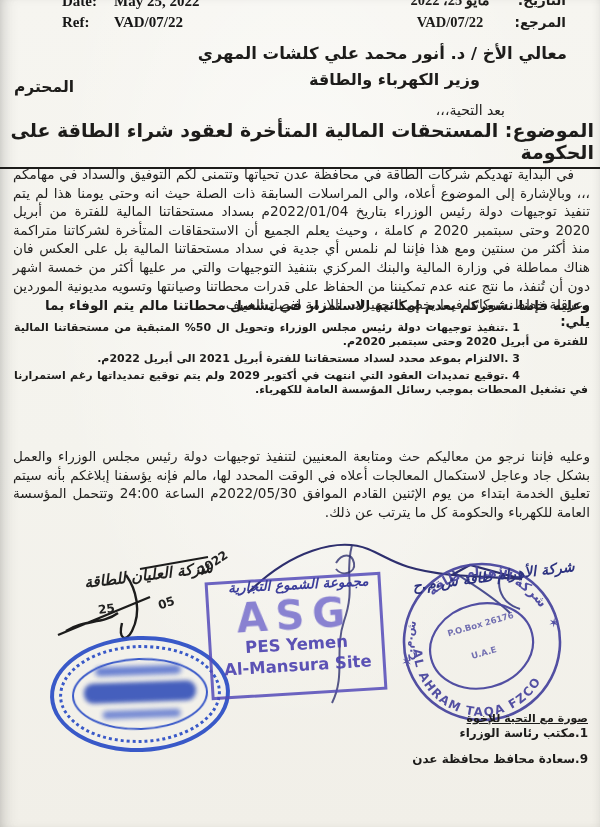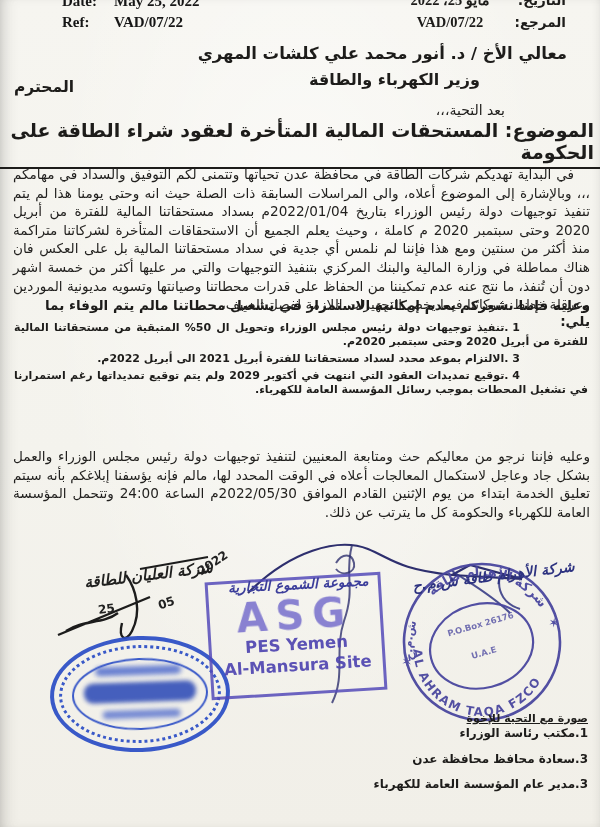--- a/index.html
+++ b/index.html
@@ -150,17 +150,16 @@
     <text x="52" y="84" font-family="DejaVu Sans, sans-serif" font-size="8.5" font-weight="bold" fill="#4a479f" transform="rotate(-22 52 84)" opacity=".8">P.O.Box 26176</text>
     <text x="78" y="104" font-family="DejaVu Sans, sans-serif" font-size="8.5" font-weight="bold" fill="#4a479f" transform="rotate(-22 78 104)" opacity=".8">U.A.E</text>
     <text x="8" y="118" font-size="13" fill="#4a479f">✶</text>
     <text x="150" y="64" font-size="13" fill="#4a479f">✶</text>
   </svg>
   <div class="hand hand-ahram">شركة الأهرام طاقة ش.م.ح</div>
 
   <div class="cc">
     <div class="cc-title">صورة مع التحية للإخوة</div>
     <div class="cc-item">1.مكتب رئاسة الوزراء</div>
-    <div class="cc-item">3.سعادة محافظ محافظة عدن</div>
-    <div class="cc-item">3.مدير عام المؤسسة العامة للكهرباء</div>
+    <div class="cc-item">9.سعادة محافظ محافظة عدن</div>
   </div>
 
 </div>
 
 </body></html>

